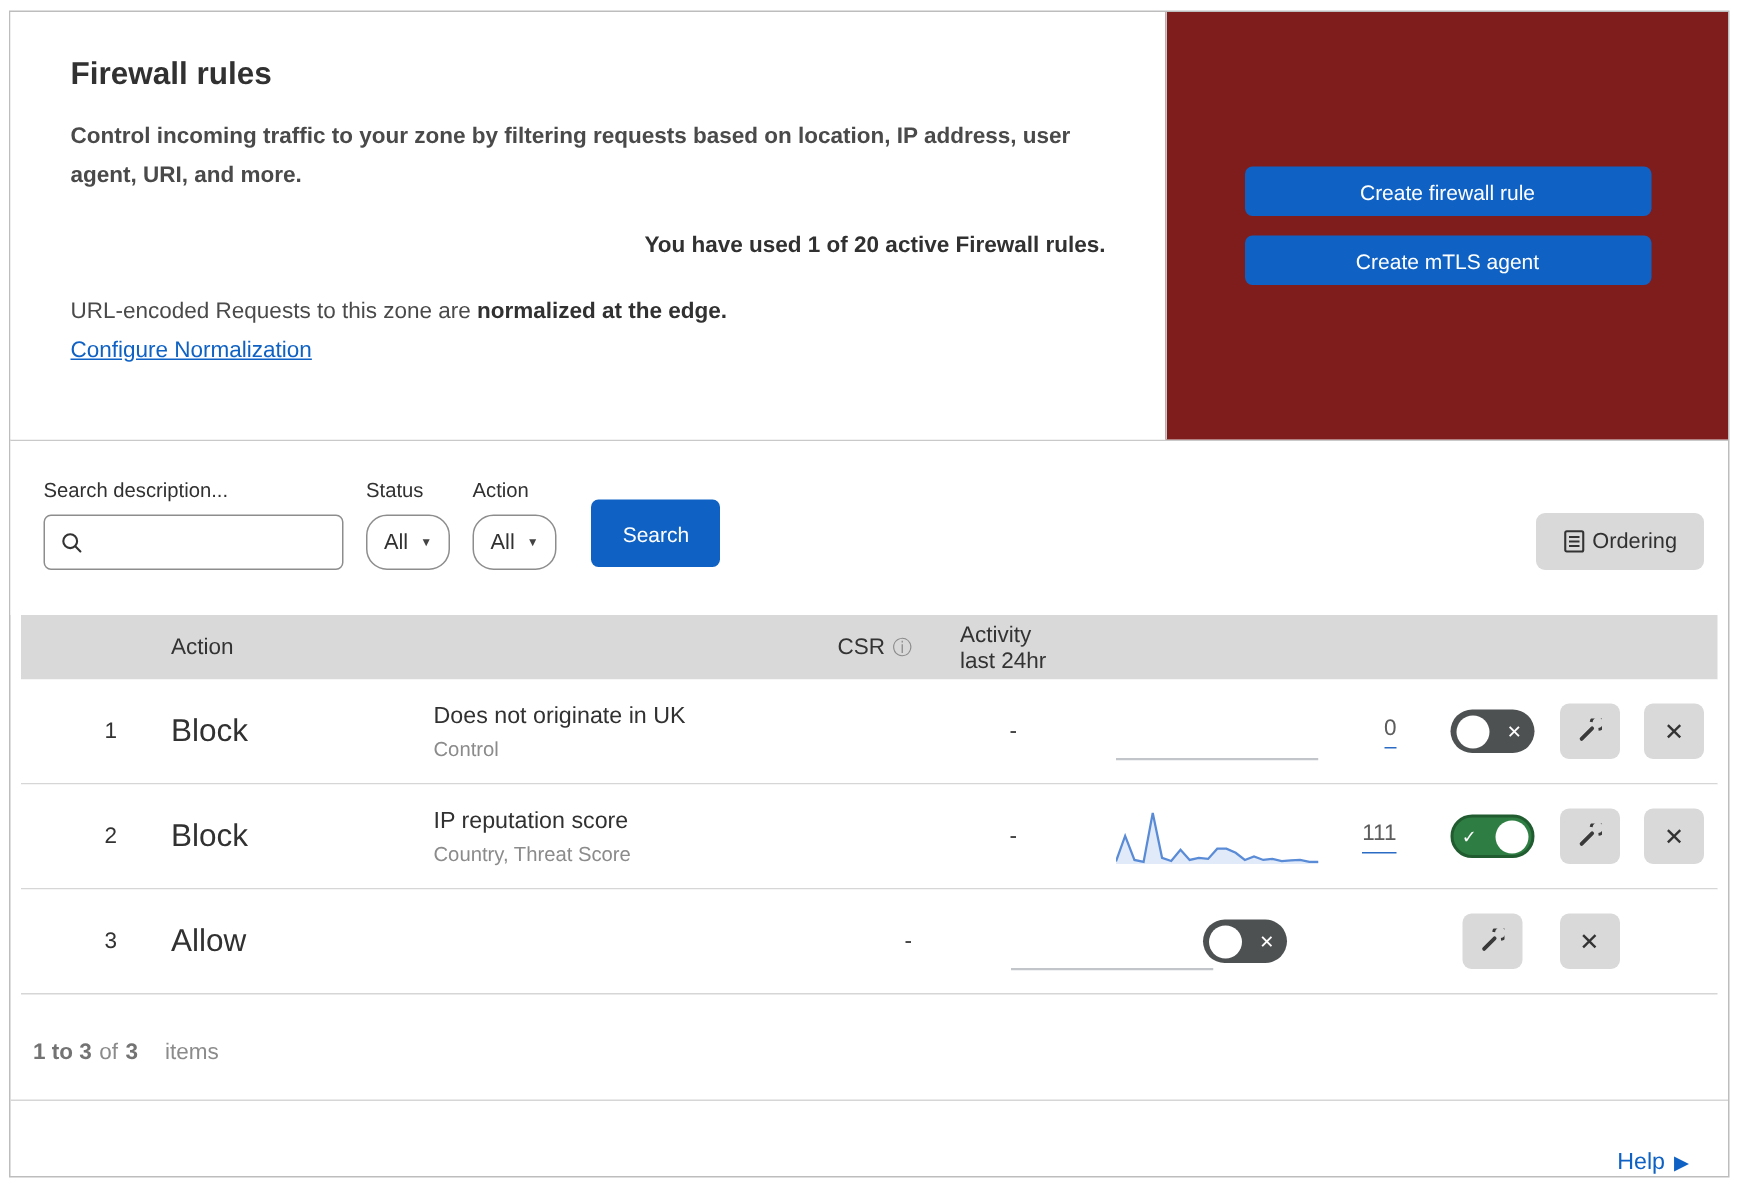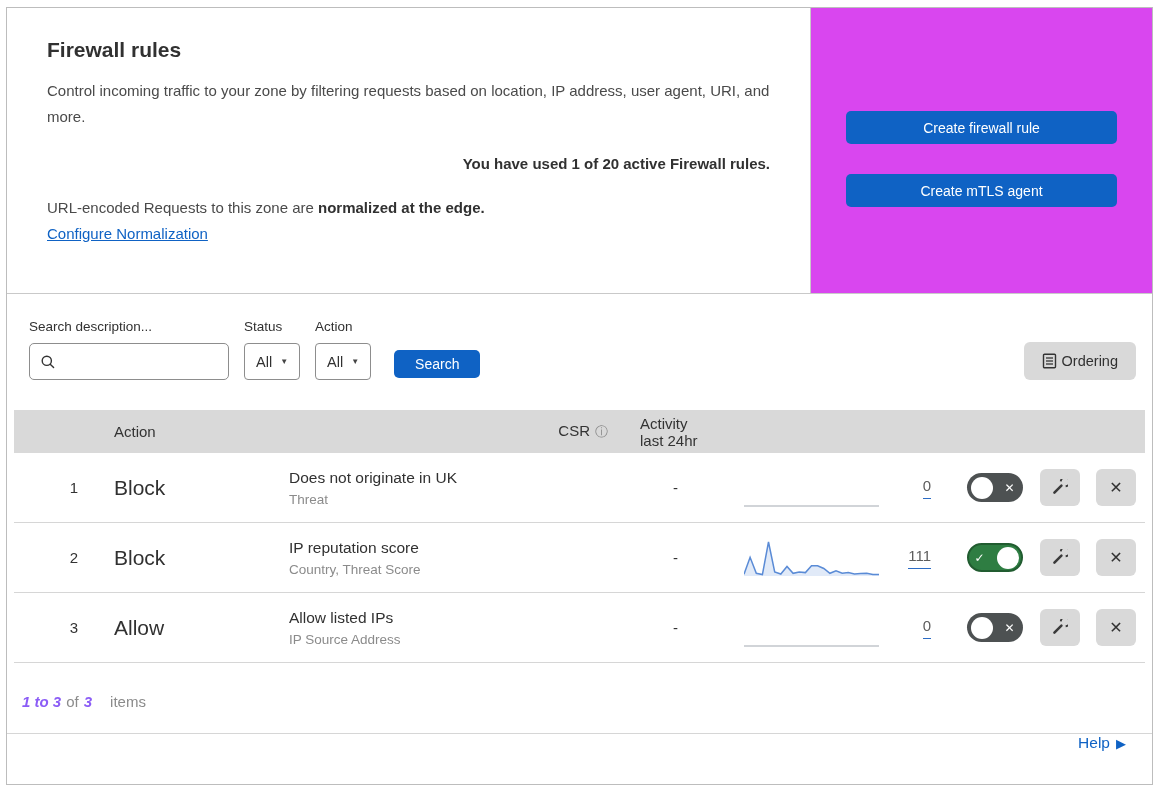--- a/index.html
+++ b/index.html
@@ -3,41 +3,41 @@
 <meta charset="utf-8">
 <style>
   * { box-sizing: border-box; }
   html,body { margin:0; padding:0; background:#fff; font-family:"Liberation Sans","DejaVu Sans",sans-serif; }
   .page { margin:7px 6px; border:1px solid #bdbdbd; background:#fff; width:1147px; }
 
   
   .top { display:flex; border-bottom:1px solid #c9c9c9; height:286px; }
   .intro { flex:1; padding:30px 40px; background:#fff; }
   .intro h1 { margin:0 0 16px; font-size:21px; font-weight:bold; color:#313131; }
-  .intro .desc { margin:0 0 24px; font-size:15px; line-height:1.75; color:#4a4a4a; max-width:740px; }
+  .intro .desc { margin:0 0 24px; font-size:15px; line-height:1.75; color:#4a4a4a; max-width:740px;font-weight:bold; }
   .intro .usage { margin:0 0 27px; font-size:15px; font-weight:bold; color:#313131;text-align:right; }
   .intro .norm { margin:0 0 9px; font-size:15px; color:#4a4a4a; }
   .intro .norm b { color:#313131; }
   .link { color:#0f62c4; text-decoration:underline; font-size:15px; cursor:pointer; }
-  .actions { width:342px; background:#d946ef; border-left:1px solid #c9c9c9; padding-top:103px;
-             display:flex; flex-direction:column; align-items:center; gap:30px; }
+  .actions { width:375px; background:#7f1d1d; border-left:1px solid #c9c9c9; padding-top:103px;
+             display:flex; flex-direction:column; align-items:center; gap:13px; }
   .btn-primary { width:271px; height:33px; background:#0f62c4; color:#fff; border:none; border-radius:5px;
                  font-size:14px; font-family:inherit; cursor:pointer; }
 
   
   .filters { display:flex; align-items:flex-end; padding:25px 16px 30px 22px; background:#fff; }
   .fgroup { display:flex; flex-direction:column; margin-right:15px; }
   .flabel { font-size:13.5px; color:#313131; margin-bottom:9px; }
   .search-box { width:200px; height:37px; border:1px solid #8d8d8d; border-radius:5px; background:#fff;
                 display:flex; align-items:center; padding:0 10px; }
   .search-box input { border:none; outline:none; flex:1; font-size:14px; margin-left:8px; font-family:inherit; min-width:0; }
-  .dropdown { height:37px; border:1px solid #8d8d8d; border-radius:4px; background:#fff; cursor:pointer;
+  .dropdown { height:37px; border:1px solid #8d8d8d; border-radius:14px; background:#fff; cursor:pointer;
               display:flex; align-items:center; padding:0 11px; font-size:14.5px; color:#313131; gap:8px; }
   .caret { font-size:8px; color:#444; }
-  .btn-search { height:28px; padding:0 21px; margin:0 0 2px 8px; background:#0f62c4; color:#fff; border:none;
+  .btn-search { height:45px; padding:0 21px; margin:0 0 2px 8px; background:#0f62c4; color:#fff; border:none;
                 border-radius:5px; font-size:14px; font-family:inherit; cursor:pointer; }
   .btn-ordering { margin-left:auto; height:38px; padding:0 18px; background:#d9d9d9; border:none; border-radius:6px;
                   font-size:14.5px; color:#313131; font-family:inherit; display:flex; align-items:center; gap:5px; cursor:pointer; }
 
   
   .table { margin:0 7px; }
   .thead, .trow { display:grid; grid-template-columns:100px 175px 1fr 70px 255px 75px 55px 58px; align-items:center; }
   .thead { background:#d9d9d9; height:43px; font-size:15px; color:#333; }
   .trow { height:70px; border-bottom:1px solid #d6d6d6; background:#fff; }
   .c-num { text-align:right; padding-right:36px; font-size:15px; color:#333; }
@@ -57,24 +57,24 @@
   .toggle .sym { color:#fff; font-size:12px; font-weight:bold; padding:0 4px; }
   .toggle.off { background:#4d5152; }
   .toggle.off .knob { order:-1; }
   .toggle.on { background:#2e7d42; border:2px solid #215c30; padding:0 2px; }
   .icon-btn { width:40px; height:37px; background:#d9d9d9; border:none; border-radius:6px; cursor:pointer;
               display:flex; align-items:center; justify-content:center; font-size:16px; color:#333; font-family:inherit; }
   .info { font-size:13px; color:#8b8b8b; margin-left:5px; font-weight:normal; }
 
   
   .items-line { padding:30px 15px 23px; font-size:15px; color:#8b8b8b; border-bottom:1px solid #d6d6d6; }
-  .items-line b { color:#8b5cf6;font-style:italic; }
+  .items-line b { color:#737373; }
   .items-line .sep { margin:0 5px; }
   .items-line .it { margin-left:18px; }
-  .help-line { height:50px; display:flex; align-items:flex-start; justify-content:flex-end; padding-right:26px; }
+  .help-line { height:50px; display:flex; align-items:flex-end; justify-content:flex-end; padding-right:26px; }
   .help-link { color:#0f62c4; font-size:15.5px; text-decoration:none; display:flex; align-items:center; cursor:pointer; }
   .help-arrow { font-size:13px; margin-left:6px; }
 </style>
 </head>
 <body>
 
 <div class="page">
 
   <div class="top">
     <div class="intro">
@@ -136,21 +136,21 @@
       <div></div>
       <div></div>
       <div></div>
     </div>
 
     <div class="trow">
       <div class="c-num">1</div>
       <div class="c-action">Block</div>
       <div class="c-desc">
         <div class="desc-main">Does not originate in UK</div>
-        <div class="desc-sub">Threat</div>
+        <div class="desc-sub">Control</div>
       </div>
       <div class="c-csr">-</div>
       <div class="c-activity">
         <svg class="spark" viewBox="0 0 135 44">
             <line x1="0" y1="40" x2="135" y2="40" stroke="#c2c6cb" stroke-width="1.5"></line>
           </svg>
         <a class="count" href="#">0</a>
       </div>
       <div class="c-center">
         <div class="toggle off">
@@ -207,24 +207,20 @@
       <div class="c-center">
         <button class="icon-btn">
             <span>✕</span>
           </button>
       </div>
     </div>
 
     <div class="trow">
       <div class="c-num">3</div>
       <div class="c-action">Allow</div>
-      <div class="c-desc">
-        <div class="desc-main">Allow listed IPs</div>
-        <div class="desc-sub">IP Source Address</div>
-      </div>
       <div class="c-csr">-</div>
       <div class="c-activity">
         <svg class="spark" viewBox="0 0 135 44">
             <line x1="0" y1="40" x2="135" y2="40" stroke="#c2c6cb" stroke-width="1.5"></line>
           </svg>
         <a class="count" href="#">0</a>
       </div>
       <div class="c-center">
         <div class="toggle off">
 

